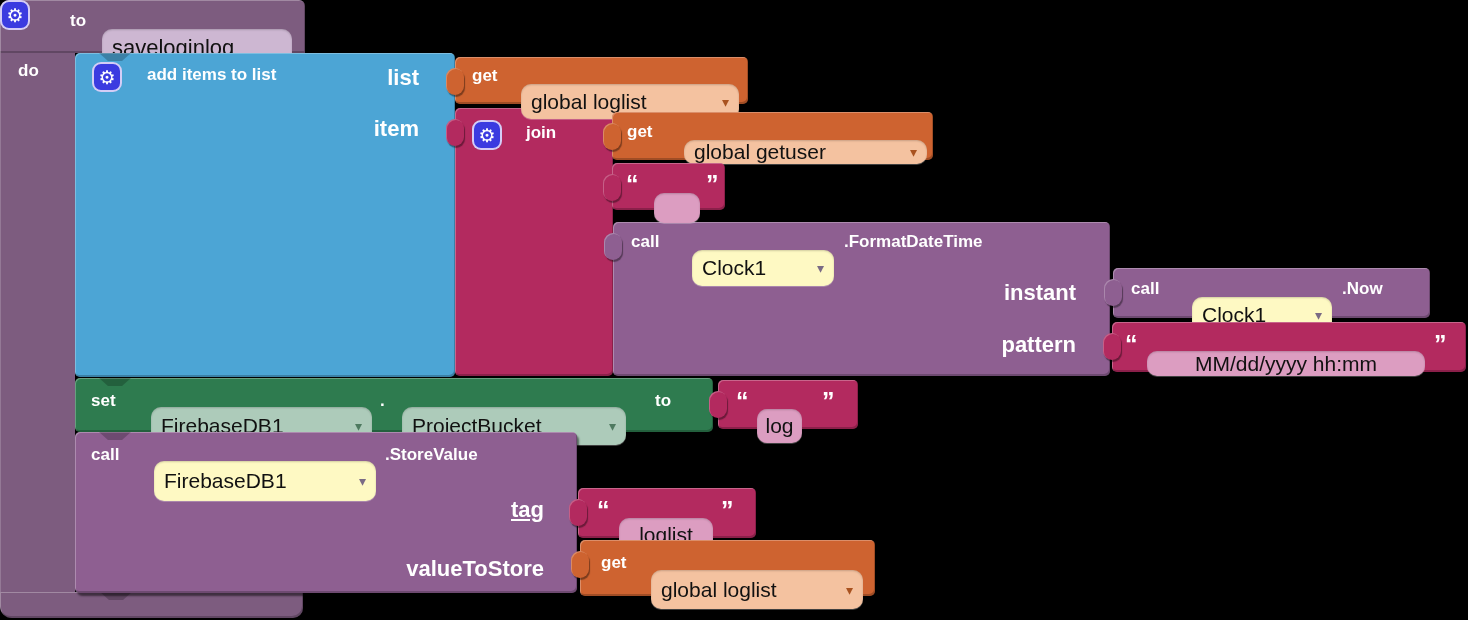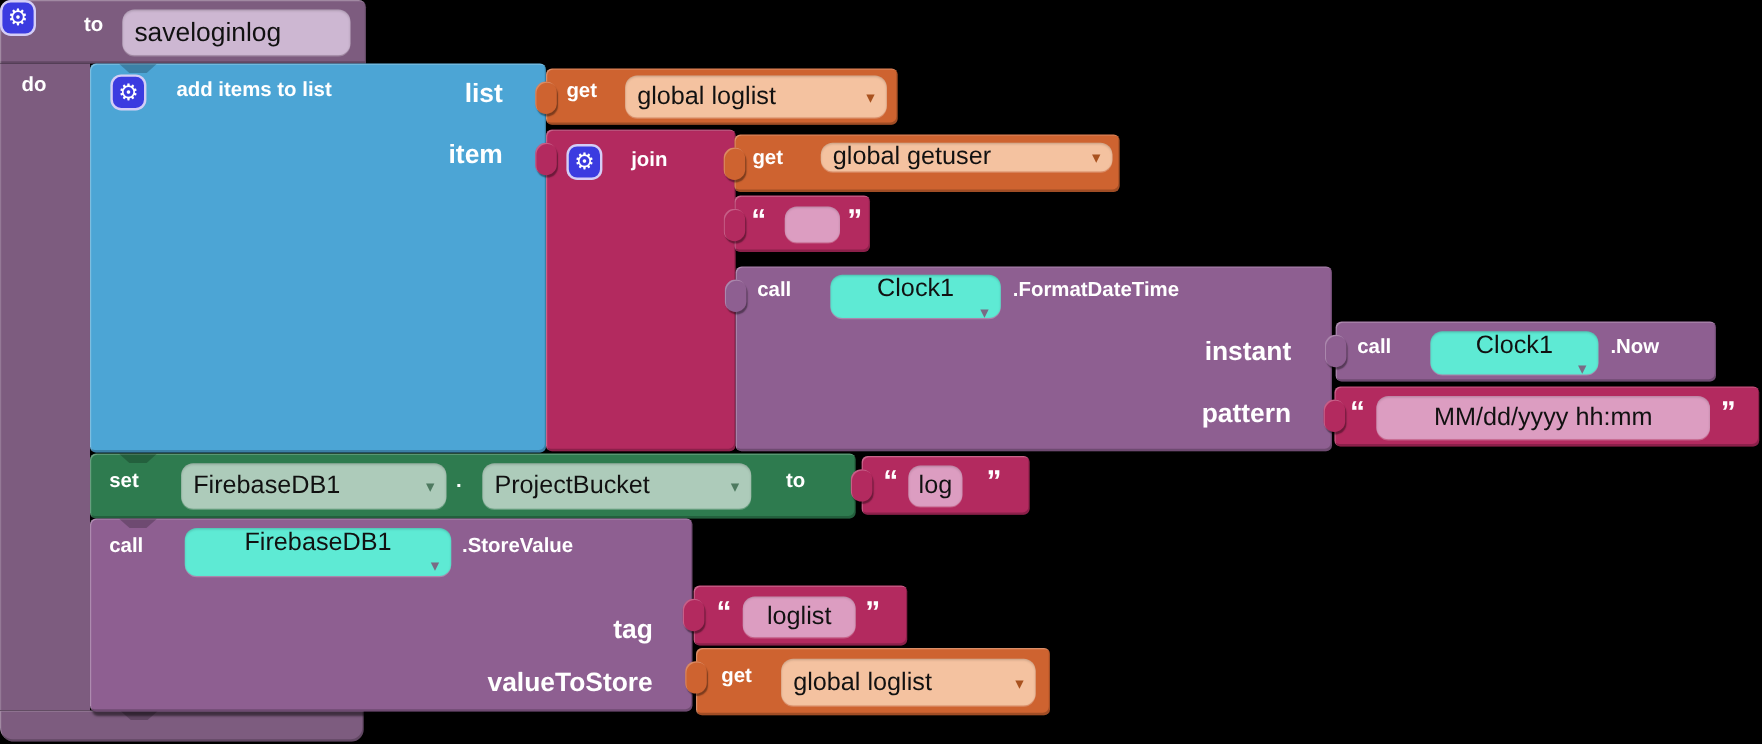--- a/index.html
+++ b/index.html
@@ -12,20 +12,21 @@
     box-shadow: inset 1px 1px 0 rgba(255,255,255,.28), inset -1px -2px 0 rgba(0,0,0,.22), 2px 3px 2px rgba(0,0,0,.5);
     border-radius:5px;
   }
   .kw{position:absolute;color:#fff;font-weight:700;font-size:17px;line-height:1.1;white-space:nowrap;}
   .lbl{position:absolute;color:#fff;font-weight:700;font-size:22px;line-height:1.1;white-space:nowrap;text-align:left;}
   .field{
     position:absolute;display:flex;align-items:center;justify-content:flex-start;
     border-radius:10px;padding:0 10px;box-sizing:border-box;
     color:#111;font-size:21px;white-space:nowrap;
     box-shadow: inset 0 1px 2px rgba(0,0,0,.18), 0 1px 0 rgba(255,255,255,.25);
+    margin-top: 21px;
   }
   .field .arrow{font-size:14px;margin-left:auto;padding-left:8px;line-height:1;}
   .gear{
     position:absolute;width:30px;height:30px;border-radius:9px;
     background:#3B3BE0;border:2px solid rgba(230,222,248,.9);box-sizing:border-box;
     color:#fff;display:flex;align-items:center;justify-content:center;font-size:19px;line-height:1;
   }
   .quote{position:absolute;color:#fff;font-weight:700;font-size:25px;line-height:1;}
   .plug::before{
     content:'';position:absolute;left:-9px;top:11px;width:18px;height:27px;
@@ -40,21 +41,21 @@
   
   .c-proc{background:#7D5C7F;--c:#7D5C7F;}
   .c-list{background:#4CA5D5;--c:#4CA5D5;}
   .c-var{background:#CE6330;--c:#CE6330;}
   .c-text{background:#B32A5F;--c:#B32A5F;}
   .c-comp{background:#8E5F91;--c:#8E5F91;}
   .c-green{background:#2E7B4F;--c:#2E7B4F;}
   .f-mauve{background:#CDB7D2;}
   .f-orange{background:#F4C2A0;}
   .f-orange .arrow{color:#A9521F;}
-  .f-lav{background:#5eead4;flex-direction:column;}
+  .f-lav{background:#fef9c3;}
   .f-lav .arrow{color:#7A6B85;}
   .f-green{background:#ADCBBA;}
   .f-green .arrow{color:#4E7A60;}
   .f-pink{background:#DC9DC1;}
 </style>
 </head>
 <body>
 
 <div id="canvas">
 
@@ -132,21 +133,21 @@
     <span class="kw" style="left:18px;top:12px;">call</span>
     <div class="field f-lav" style="left:79px;top:8px;width:140px;height:36px;">
       <span>Clock1</span>
       <span class="arrow">▾</span>
     </div>
     <span class="kw" style="left:229px;top:12px;">.Now</span>
   </div>
 
   <div class="block c-text plug" style="left:1112px;top:322px;width:354px;height:50px;">
     <span class="quote" style="left:13px;top:10px;">“</span>
-    <div class="field f-pink" style="left:35px;top:8px;width:278px;height:36px;justify-content:center;">
+    <div class="field f-pink" style="left:35px;top:8px;width:278px;height:25px;justify-content:center;">
       <span>MM/dd/yyyy hh:mm</span>
     </div>
     <span class="quote" style="left:322px;top:10px;">”</span>
   </div>
 
   <div class="block c-green" style="left:75px;top:378px;width:638px;height:54px;">
     <i class="notch"></i>
     <span class="kw" style="left:16px;top:14px;">set</span>
     <div class="field f-green" style="left:76px;top:8px;width:221px;height:38px;">
       <span>FirebaseDB1</span>
@@ -169,21 +170,21 @@
   </div>
 
   <div class="block c-comp" style="left:75px;top:432px;width:502px;height:161px;">
     <i class="notch"></i>
     <span class="kw" style="left:16px;top:14px;">call</span>
     <div class="field f-lav" style="left:79px;top:8px;width:222px;height:40px;">
       <span>FirebaseDB1</span>
       <span class="arrow">▾</span>
     </div>
     <span class="kw" style="left:310px;top:14px;">.StoreValue</span>
-    <span class="lbl" style="right:33px;top:81px;">tag</span>
+    <span class="lbl" style="right:33px;top:66px;text-decoration:underline;">tag</span>
     <span class="lbl" style="right:33px;top:125px;">valueToStore</span>
   </div>
 
   <div class="block c-text plug" style="left:578px;top:488px;width:178px;height:50px;">
     <span class="quote" style="left:19px;top:10px;">“</span>
     <div class="field f-pink" style="left:41px;top:9px;width:94px;height:34px;justify-content:center;">
       <span>loglist</span>
     </div>
     <span class="quote" style="left:143px;top:10px;">”</span>
   </div>

